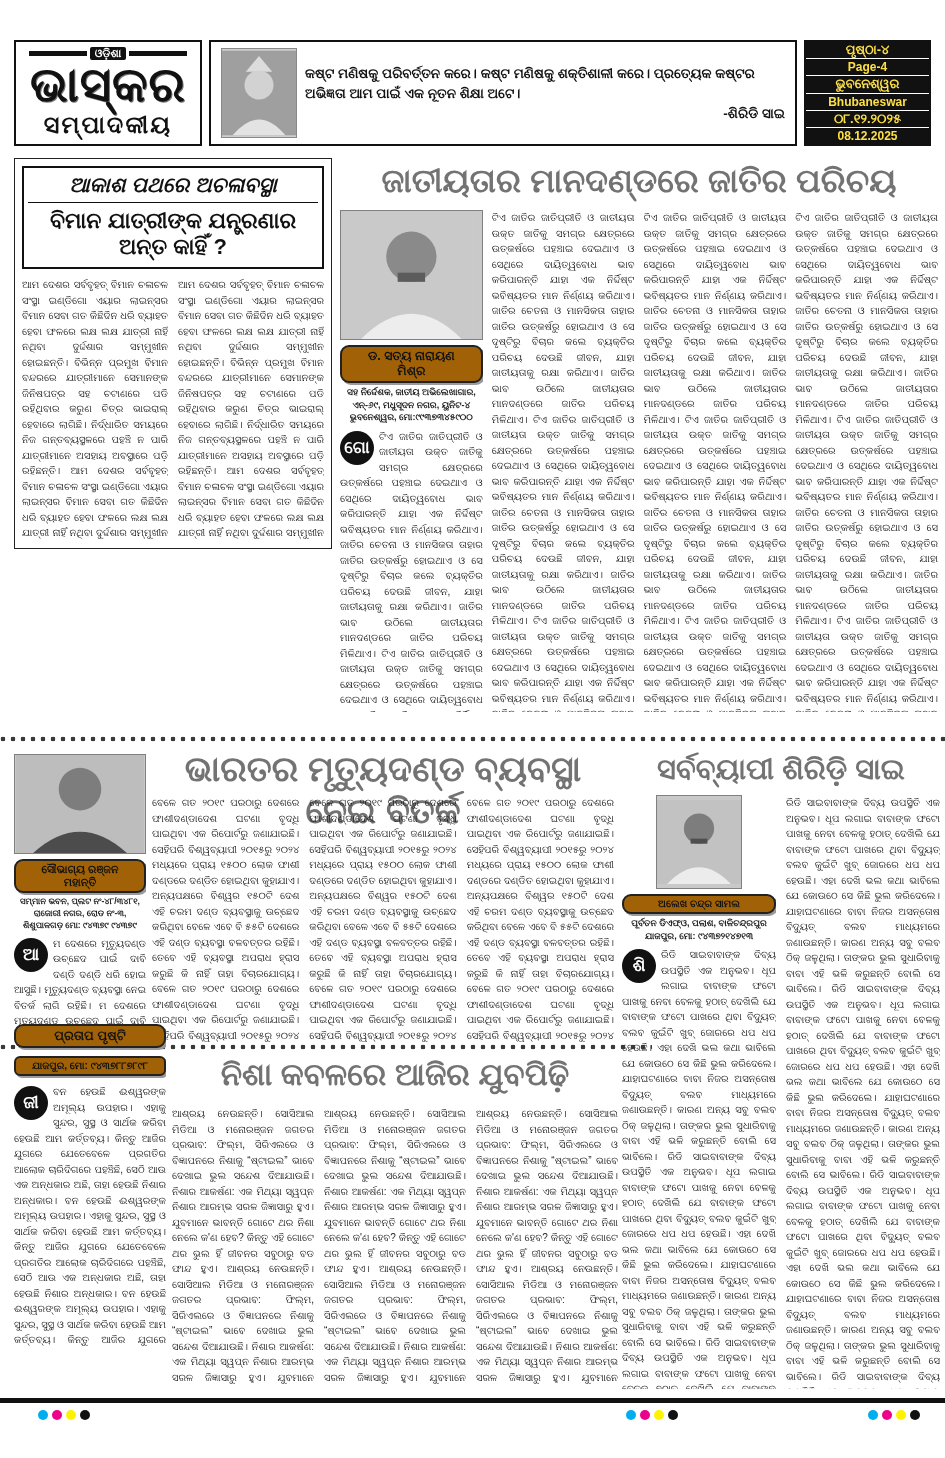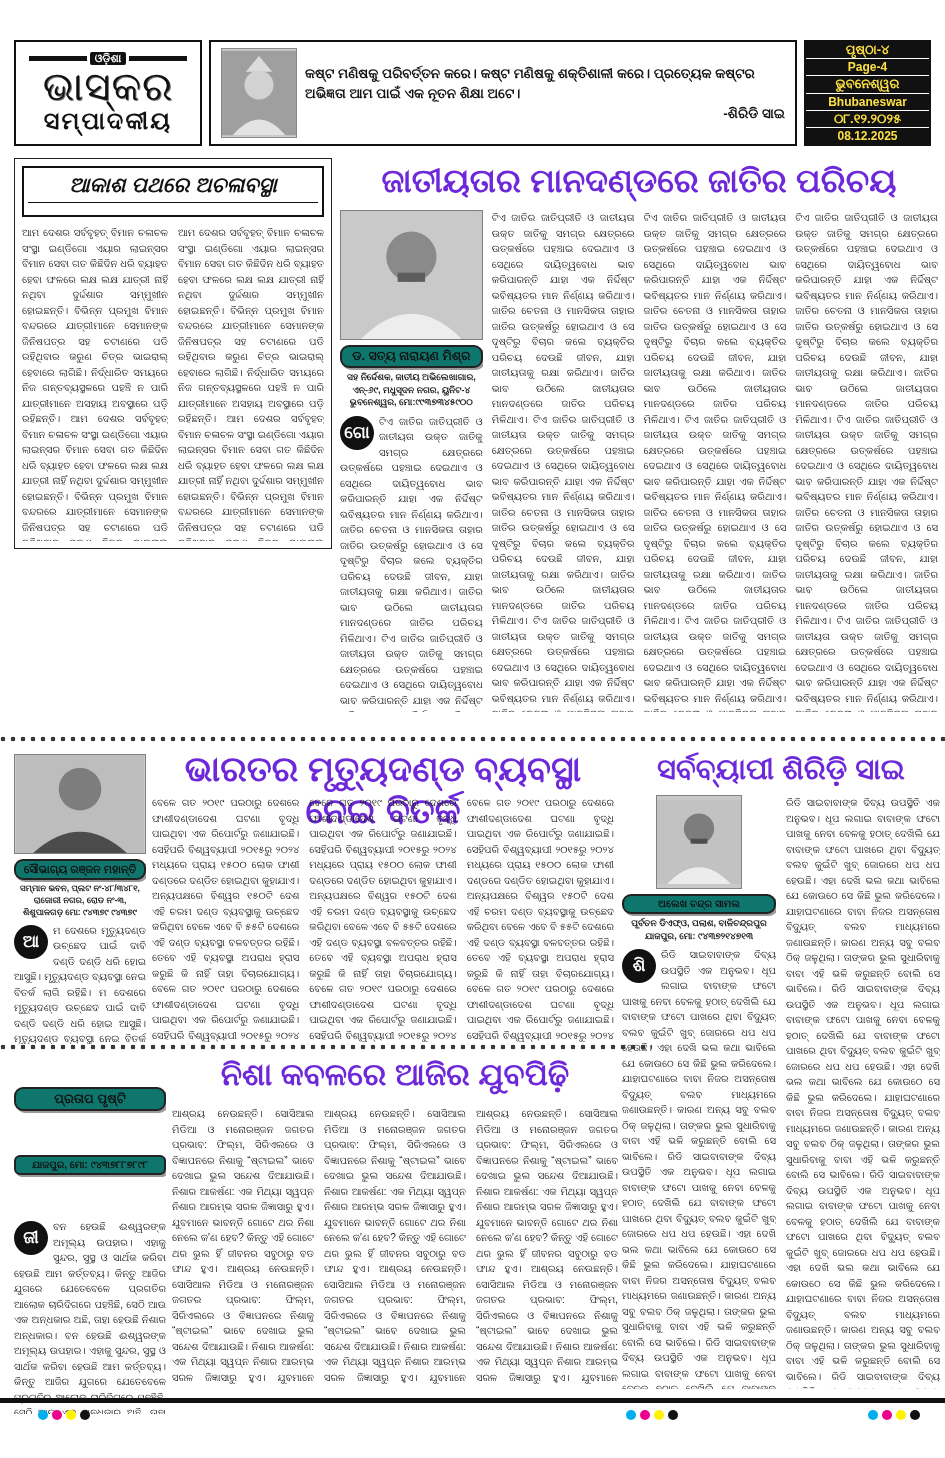--- a/index.html
+++ b/index.html
@@ -5,21 +5,21 @@
   html,body{margin:0;padding:0;background:#e8e8e8;}
   .page{position:relative;width:945px;height:1458px;background:#fff;margin:0 auto;
         font-family:"Liberation Sans","DejaVu Sans",sans-serif;color:#111;overflow:hidden;}
   
   .topbar{position:absolute;left:14px;top:40px;width:917px;height:106px;display:flex;gap:7px;}
   .masthead{width:188px;border:2px solid #111;box-sizing:border-box;display:flex;flex-direction:column;
             align-items:center;justify-content:center;padding:2px 4px;}
   .mh-top{display:flex;align-items:center;gap:3px;width:90%;}
   .mh-top .bar{flex:1;height:5px;background:#111;}
   .mh-region{background:#111;color:#fff;font-size:11px;font-weight:bold;padding:0 5px;border-radius:2px;white-space:nowrap;}
-  .mh-title{font-size:40px;font-weight:normal;letter-spacing:1px;line-height:1.05;
+  .mh-title{font-size:48px;font-weight:bold;letter-spacing:1px;line-height:1.05;
             text-shadow:1px 1px 0 #777;}
   .mh-sub{font-size:24px;font-weight:bold;letter-spacing:2px;}
   .quotebox{flex:1;border:2px solid #111;box-sizing:border-box;display:flex;align-items:center;
             gap:8px;padding:6px 10px;}
   .portrait{background:#cfcfcf;border:1px solid #888;overflow:hidden;flex:none;}
   .portrait svg{display:block;width:100%;height:100%;}
   .qtext{flex:1;display:flex;flex-direction:column;}
   .qtext p{margin:0;font-size:13.5px;font-weight:bold;line-height:1.5;}
   .qauthor{text-align:right;font-size:13.5px;font-weight:bold;margin-top:2px;}
   .pageinfo{width:127px;background:#111;color:#fde047;display:flex;flex-direction:column;
@@ -28,25 +28,25 @@
                 border-bottom:1px solid #fff;font-weight:bold;}
   .pageinfo div:last-child{border-bottom:none;}
   .pi-od{font-size:13px;} .pi-en{font-size:12px;font-family:"Liberation Sans",sans-serif;}
   
   .bodytext{font-size:10px;line-height:1.55;text-align:justify;overflow:hidden;color:#1a1a1a;
             word-break:break-word;}
   .dropcap{float:left;width:34px;height:34px;border-radius:50%;background:#111;color:#fff;
            font-size:17px;font-weight:bold;display:flex;align-items:center;justify-content:center;
            margin:2px 5px 2px 0;}
   .namebox{border:2px solid #222;border-radius:9px;box-shadow:2px 2px 0 #9a9a9a;
-           text-align:center;font-weight:bold;padding:2px 2px;margin:5px 0 3px 0;background:#0f766e;}
+           text-align:center;font-weight:bold;padding:2px 15px;margin:5px 0 3px 0;background:#a16207;}
   .addr{font-size:9px;text-align:center;line-height:1.4;font-weight:bold;color:#222;}
   .photo{background:#c9c9c9;border:1px solid #808080;}
   .photo svg{display:block;width:100%;height:100%;}
-  .headline{font-weight:bold;text-align:center;color:#6d28d9;}
+  .headline{font-weight:bold;text-align:center;color:#737373;}
   .dotted{position:absolute;height:6px;
           background:radial-gradient(circle at 3px 3px,#3a3a3a 2.1px,transparent 2.6px);
           background-size:10px 6px;background-repeat:repeat-x;}
   
   .editorial{position:absolute;left:14px;top:158px;width:318px;height:391px;border:1.5px solid #222;
              box-sizing:border-box;padding:7px;display:flex;flex-direction:column;}
   .ed-headbox{border:2px solid #111;box-sizing:border-box;padding:5px 4px 7px;text-align:center;}
   .ed-kicker{font-size:21px;font-weight:bold;font-style:italic;border-bottom:1.5px solid #111;
              padding-bottom:5px;margin-bottom:5px;}
   .ed-head{font-size:22px;font-weight:bold;}
@@ -68,22 +68,22 @@
   .death-head{font-size:35px;height:42px;line-height:42px;}
   .death-cols{display:flex;gap:10px;height:248px;margin-top:5px;}
   .death-col{flex:1;overflow:hidden;}
   .shirdi{position:absolute;left:622px;top:748px;width:318px;height:642px;}
   .shirdi-head{font-size:29px;height:42px;line-height:42px;}
   .shirdi-cols{display:flex;gap:10px;height:594px;margin-top:5px;}
   .shirdi-col{flex:1;overflow:hidden;display:flex;flex-direction:column;}
   .shirdi-photo{height:92px;width:84px;margin:0 auto;}
   .shirdi-name{font-size:10px;}
   
-  .nisha-author{position:absolute;left:14px;top:1082px;width:152px;height:332px;display:flex;
-                flex-direction:column;overflow:hidden;gap:36px;}
+  .nisha-author{position:absolute;left:14px;top:1019px;width:152px;height:332px;display:flex;
+                flex-direction:column;overflow:hidden;}
   .nisha-name{font-size:13px;}
   .nisha-main{position:absolute;left:172px;top:1052px;width:446px;height:338px;}
   .nisha-head{font-size:31px;height:46px;line-height:46px;}
   .nisha-cols{display:flex;gap:10px;height:282px;margin-top:8px;}
   .nisha-col{flex:1;overflow:hidden;}
   
   .botrule{position:absolute;left:0;top:1398px;width:945px;height:5px;background:#111;}
   .cmyk{position:absolute;top:1410px;display:flex;gap:4px;}
   .cmyk i{width:10px;height:10px;border-radius:50%;display:block;}
 </style>
@@ -125,20 +125,21 @@
       <div class="pi-od">ଭୁବନେଶ୍ୱର</div>
       <div class="pi-en">Bhubaneswar</div>
       <div class="pi-od">୦୮.୧୨.୨୦୨୫</div>
       <div class="pi-en">08.12.2025</div>
     </div>
   </header>
 
   <section class="editorial">
     <div class="ed-headbox">
       <div class="ed-kicker">ଆକାଶ ପଥରେ ଅଚଳାବସ୍ଥା</div>
+      <div class="ed-head">ବିମାନ ଯାତ୍ରୀଙ୍କ ଯନ୍ତ୍ରଣାର ଅନ୍ତ କାହିଁ ?</div>
     </div>
     <div class="ed-cols">
       <div class="ed-col bodytext">ଆମ ଦେଶର ସର୍ବବୃହତ୍ ବିମାନ ଚଳାଚଳ ସଂସ୍ଥା ଇଣ୍ଡିଗୋ ଏୟାର ଲାଇନ୍ସର ବିମାନ ସେବା ଗତ କିଛିଦିନ ଧରି ବ୍ୟାହତ ହେବା ଫଳରେ ଲକ୍ଷ ଲକ୍ଷ ଯାତ୍ରୀ ନାହିଁ ନଥିବା ଦୁର୍ଦ୍ଦଶାର ସମ୍ମୁଖୀନ ହୋଇଛନ୍ତି। ବିଭିନ୍ନ ପ୍ରମୁଖ ବିମାନ ବନ୍ଦରରେ ଯାତ୍ରୀମାନେ ସେମାନଙ୍କ ଜିନିଷପତ୍ର ସହ ଚଟାଣରେ ପଡି ରହିଥିବାର କରୁଣ ଚିତ୍ର ଭାଇରାଲ୍ ହେବାରେ ଲାଗିଛି। ନିର୍ଦ୍ଧାରିତ ସମୟରେ ନିଜ ଗନ୍ତବ୍ୟସ୍ଥଳରେ ପହଞ୍ଚି ନ ପାରି ଯାତ୍ରୀମାନେ ଅସହାୟ ଅବସ୍ଥାରେ ପଡ଼ି ରହିଛନ୍ତି। ଆମ ଦେଶର ସର୍ବବୃହତ୍ ବିମାନ ଚଳାଚଳ ସଂସ୍ଥା ଇଣ୍ଡିଗୋ ଏୟାର ଲାଇନ୍ସର ବିମାନ ସେବା ଗତ କିଛିଦିନ ଧରି ବ୍ୟାହତ ହେବା ଫଳରେ ଲକ୍ଷ ଲକ୍ଷ ଯାତ୍ରୀ ନାହିଁ ନଥିବା ଦୁର୍ଦ୍ଦଶାର ସମ୍ମୁଖୀନ ହୋଇଛନ୍ତି। ବିଭିନ୍ନ ପ୍ରମୁଖ ବିମାନ ବନ୍ଦରରେ ଯାତ୍ରୀମାନେ ସେମାନଙ୍କ ଜିନିଷପତ୍ର ସହ ଚଟାଣରେ ପଡି ରହିଥିବାର କରୁଣ ଚିତ୍ର ଭାଇରାଲ୍ ହେବାରେ ଲାଗିଛି। ନିର୍ଦ୍ଧାରିତ ସମୟରେ ନିଜ ଗନ୍ତବ୍ୟସ୍ଥଳରେ ପହଞ୍ଚି ନ ପାରି ଯାତ୍ରୀମାନେ ଅସହାୟ ଅବସ୍ଥାରେ ପଡ଼ି ରହିଛନ୍ତି। ଆମ ଦେଶର ସର୍ବବୃହତ୍ ବିମାନ ଚଳାଚଳ ସଂସ୍ଥା ଇଣ୍ଡିଗୋ ଏୟାର ଲାଇନ୍ସର ବିମାନ ସେବା ଗତ କିଛିଦିନ ଧରି ବ୍ୟାହତ ହେବା ଫଳରେ ଲକ୍ଷ ଲକ୍ଷ ଯାତ୍ରୀ ନାହିଁ ନଥିବା ଦୁର୍ଦ୍ଦଶାର ସମ୍ମୁଖୀନ ହୋଇଛନ୍ତି। ବିଭିନ୍ନ ପ୍ରମୁଖ ବିମାନ ବନ୍ଦରରେ ଯାତ୍ରୀମାନେ ସେମାନଙ୍କ ଜିନିଷପତ୍ର ସହ ଚଟାଣରେ ପଡି ରହିଥିବାର କରୁଣ ଚିତ୍ର ଭାଇରାଲ୍ ହେବାରେ ଲାଗିଛି। ନିର୍ଦ୍ଧାରିତ ସମୟରେ ନିଜ ଗନ୍ତବ୍ୟସ୍ଥଳରେ ପହଞ୍ଚି ନ ପାରି ଯାତ୍ରୀମାନେ ଅସହାୟ ଅବସ୍ଥାରେ ପଡ଼ି ରହିଛନ୍ତି। ଆମ ଦେଶର ସର୍ବବୃହତ୍ ବିମାନ ଚଳାଚଳ ସଂସ୍ଥା ଇଣ୍ଡିଗୋ ଏୟାର ଲାଇନ୍ସର ବିମାନ ସେବା ଗତ କିଛିଦିନ ଧରି ବ୍ୟାହତ ହେବା ଫଳରେ ଲକ୍ଷ ଲକ୍ଷ ଯାତ୍ରୀ ନାହିଁ ନଥିବା ଦୁର୍ଦ୍ଦଶାର ସମ୍ମୁଖୀନ ହୋଇଛନ୍ତି। ବିଭିନ୍ନ ପ୍ରମୁଖ ବିମାନ ବନ୍ଦରରେ ଯାତ୍ରୀମାନେ ସେମାନଙ୍କ ଜିନିଷପତ୍ର ସହ ଚଟାଣରେ ପଡି ରହିଥିବାର କରୁଣ ଚିତ୍ର ଭାଇରାଲ୍ ହେବାରେ ଲାଗିଛି। ନିର୍ଦ୍ଧାରିତ ସମୟରେ ନିଜ ଗନ୍ତବ୍ୟସ୍ଥଳରେ ପହଞ୍ଚି ନ ପାରି ଯାତ୍ରୀମାନେ ଅସହାୟ ଅବସ୍ଥାରେ ପଡ଼ି ରହିଛନ୍ତି। ଆମ ଦେଶର ସର୍ବବୃହତ୍ ବିମାନ ଚଳାଚଳ ସଂସ୍ଥା ଇଣ୍ଡିଗୋ ଏୟାର ଲାଇନ୍ସର ବିମାନ ସେବା ଗତ କିଛିଦିନ ଧରି ବ୍ୟାହତ ହେବା ଫଳରେ ଲକ୍ଷ ଲକ୍ଷ ଯାତ୍ରୀ ନାହିଁ ନଥିବା ଦୁର୍ଦ୍ଦଶାର ସମ୍ମୁଖୀନ ହୋଇଛନ୍ତି। ବିଭିନ୍ନ ପ୍ରମୁଖ ବିମାନ ବନ୍ଦରରେ ଯାତ୍ରୀମାନେ ସେମାନଙ୍କ ଜିନିଷପତ୍ର ସହ ଚଟାଣରେ ପଡି ରହିଥିବାର କରୁଣ ଚିତ୍ର ଭାଇରାଲ୍ ହେବାରେ ଲାଗିଛି। ନିର୍ଦ୍ଧାରିତ ସମୟରେ ନିଜ ଗନ୍ତବ୍ୟସ୍ଥଳରେ ପହଞ୍ଚି ନ ପାରି ଯାତ୍ରୀମାନେ ଅସହାୟ ଅବସ୍ଥାରେ ପଡ଼ି ରହିଛନ୍ତି।</div>
       <div class="ed-col bodytext">ଆମ ଦେଶର ସର୍ବବୃହତ୍ ବିମାନ ଚଳାଚଳ ସଂସ୍ଥା ଇଣ୍ଡିଗୋ ଏୟାର ଲାଇନ୍ସର ବିମାନ ସେବା ଗତ କିଛିଦିନ ଧରି ବ୍ୟାହତ ହେବା ଫଳରେ ଲକ୍ଷ ଲକ୍ଷ ଯାତ୍ରୀ ନାହିଁ ନଥିବା ଦୁର୍ଦ୍ଦଶାର ସମ୍ମୁଖୀନ ହୋଇଛନ୍ତି। ବିଭିନ୍ନ ପ୍ରମୁଖ ବିମାନ ବନ୍ଦରରେ ଯାତ୍ରୀମାନେ ସେମାନଙ୍କ ଜିନିଷପତ୍ର ସହ ଚଟାଣରେ ପଡି ରହିଥିବାର କରୁଣ ଚିତ୍ର ଭାଇରାଲ୍ ହେବାରେ ଲାଗିଛି। ନିର୍ଦ୍ଧାରିତ ସମୟରେ ନିଜ ଗନ୍ତବ୍ୟସ୍ଥଳରେ ପହଞ୍ଚି ନ ପାରି ଯାତ୍ରୀମାନେ ଅସହାୟ ଅବସ୍ଥାରେ ପଡ଼ି ରହିଛନ୍ତି। ଆମ ଦେଶର ସର୍ବବୃହତ୍ ବିମାନ ଚଳାଚଳ ସଂସ୍ଥା ଇଣ୍ଡିଗୋ ଏୟାର ଲାଇନ୍ସର ବିମାନ ସେବା ଗତ କିଛିଦିନ ଧରି ବ୍ୟାହତ ହେବା ଫଳରେ ଲକ୍ଷ ଲକ୍ଷ ଯାତ୍ରୀ ନାହିଁ ନଥିବା ଦୁର୍ଦ୍ଦଶାର ସମ୍ମୁଖୀନ ହୋଇଛନ୍ତି। ବିଭିନ୍ନ ପ୍ରମୁଖ ବିମାନ ବନ୍ଦରରେ ଯାତ୍ରୀମାନେ ସେମାନଙ୍କ ଜିନିଷପତ୍ର ସହ ଚଟାଣରେ ପଡି ରହିଥିବାର କରୁଣ ଚିତ୍ର ଭାଇରାଲ୍ ହେବାରେ ଲାଗିଛି। ନିର୍ଦ୍ଧାରିତ ସମୟରେ ନିଜ ଗନ୍ତବ୍ୟସ୍ଥଳରେ ପହଞ୍ଚି ନ ପାରି ଯାତ୍ରୀମାନେ ଅସହାୟ ଅବସ୍ଥାରେ ପଡ଼ି ରହିଛନ୍ତି। ଆମ ଦେଶର ସର୍ବବୃହତ୍ ବିମାନ ଚଳାଚଳ ସଂସ୍ଥା ଇଣ୍ଡିଗୋ ଏୟାର ଲାଇନ୍ସର ବିମାନ ସେବା ଗତ କିଛିଦିନ ଧରି ବ୍ୟାହତ ହେବା ଫଳରେ ଲକ୍ଷ ଲକ୍ଷ ଯାତ୍ରୀ ନାହିଁ ନଥିବା ଦୁର୍ଦ୍ଦଶାର ସମ୍ମୁଖୀନ ହୋଇଛନ୍ତି। ବିଭିନ୍ନ ପ୍ରମୁଖ ବିମାନ ବନ୍ଦରରେ ଯାତ୍ରୀମାନେ ସେମାନଙ୍କ ଜିନିଷପତ୍ର ସହ ଚଟାଣରେ ପଡି ରହିଥିବାର କରୁଣ ଚିତ୍ର ଭାଇରାଲ୍ ହେବାରେ ଲାଗିଛି। ନିର୍ଦ୍ଧାରିତ ସମୟରେ ନିଜ ଗନ୍ତବ୍ୟସ୍ଥଳରେ ପହଞ୍ଚି ନ ପାରି ଯାତ୍ରୀମାନେ ଅସହାୟ ଅବସ୍ଥାରେ ପଡ଼ି ରହିଛନ୍ତି। ଆମ ଦେଶର ସର୍ବବୃହତ୍ ବିମାନ ଚଳାଚଳ ସଂସ୍ଥା ଇଣ୍ଡିଗୋ ଏୟାର ଲାଇନ୍ସର ବିମାନ ସେବା ଗତ କିଛିଦିନ ଧରି ବ୍ୟାହତ ହେବା ଫଳରେ ଲକ୍ଷ ଲକ୍ଷ ଯାତ୍ରୀ ନାହିଁ ନଥିବା ଦୁର୍ଦ୍ଦଶାର ସମ୍ମୁଖୀନ ହୋଇଛନ୍ତି। ବିଭିନ୍ନ ପ୍ରମୁଖ ବିମାନ ବନ୍ଦରରେ ଯାତ୍ରୀମାନେ ସେମାନଙ୍କ ଜିନିଷପତ୍ର ସହ ଚଟାଣରେ ପଡି ରହିଥିବାର କରୁଣ ଚିତ୍ର ଭାଇରାଲ୍ ହେବାରେ ଲାଗିଛି। ନିର୍ଦ୍ଧାରିତ ସମୟରେ ନିଜ ଗନ୍ତବ୍ୟସ୍ଥଳରେ ପହଞ୍ଚି ନ ପାରି ଯାତ୍ରୀମାନେ ଅସହାୟ ଅବସ୍ଥାରେ ପଡ଼ି ରହିଛନ୍ତି। ଆମ ଦେଶର ସର୍ବବୃହତ୍ ବିମାନ ଚଳାଚଳ ସଂସ୍ଥା ଇଣ୍ଡିଗୋ ଏୟାର ଲାଇନ୍ସର ବିମାନ ସେବା ଗତ କିଛିଦିନ ଧରି ବ୍ୟାହତ ହେବା ଫଳରେ ଲକ୍ଷ ଲକ୍ଷ ଯାତ୍ରୀ ନାହିଁ ନଥିବା ଦୁର୍ଦ୍ଦଶାର ସମ୍ମୁଖୀନ ହୋଇଛନ୍ତି। ବିଭିନ୍ନ ପ୍ରମୁଖ ବିମାନ ବନ୍ଦରରେ ଯାତ୍ରୀମାନେ ସେମାନଙ୍କ ଜିନିଷପତ୍ର ସହ ଚଟାଣରେ ପଡି ରହିଥିବାର କରୁଣ ଚିତ୍ର ଭାଇରାଲ୍ ହେବାରେ ଲାଗିଛି। ନିର୍ଦ୍ଧାରିତ ସମୟରେ ନିଜ ଗନ୍ତବ୍ୟସ୍ଥଳରେ ପହଞ୍ଚି ନ ପାରି ଯାତ୍ରୀମାନେ ଅସହାୟ ଅବସ୍ଥାରେ ପଡ଼ି ରହିଛନ୍ତି।</div>
     </div>
   </section>
 
   <section class="main-art">
     <div class="headline main-head">ଜାତୀୟତାର ମାନଦଣ୍ଡରେ ଜାତିର ପରିଚୟ</div>
     <div class="main-cols">

